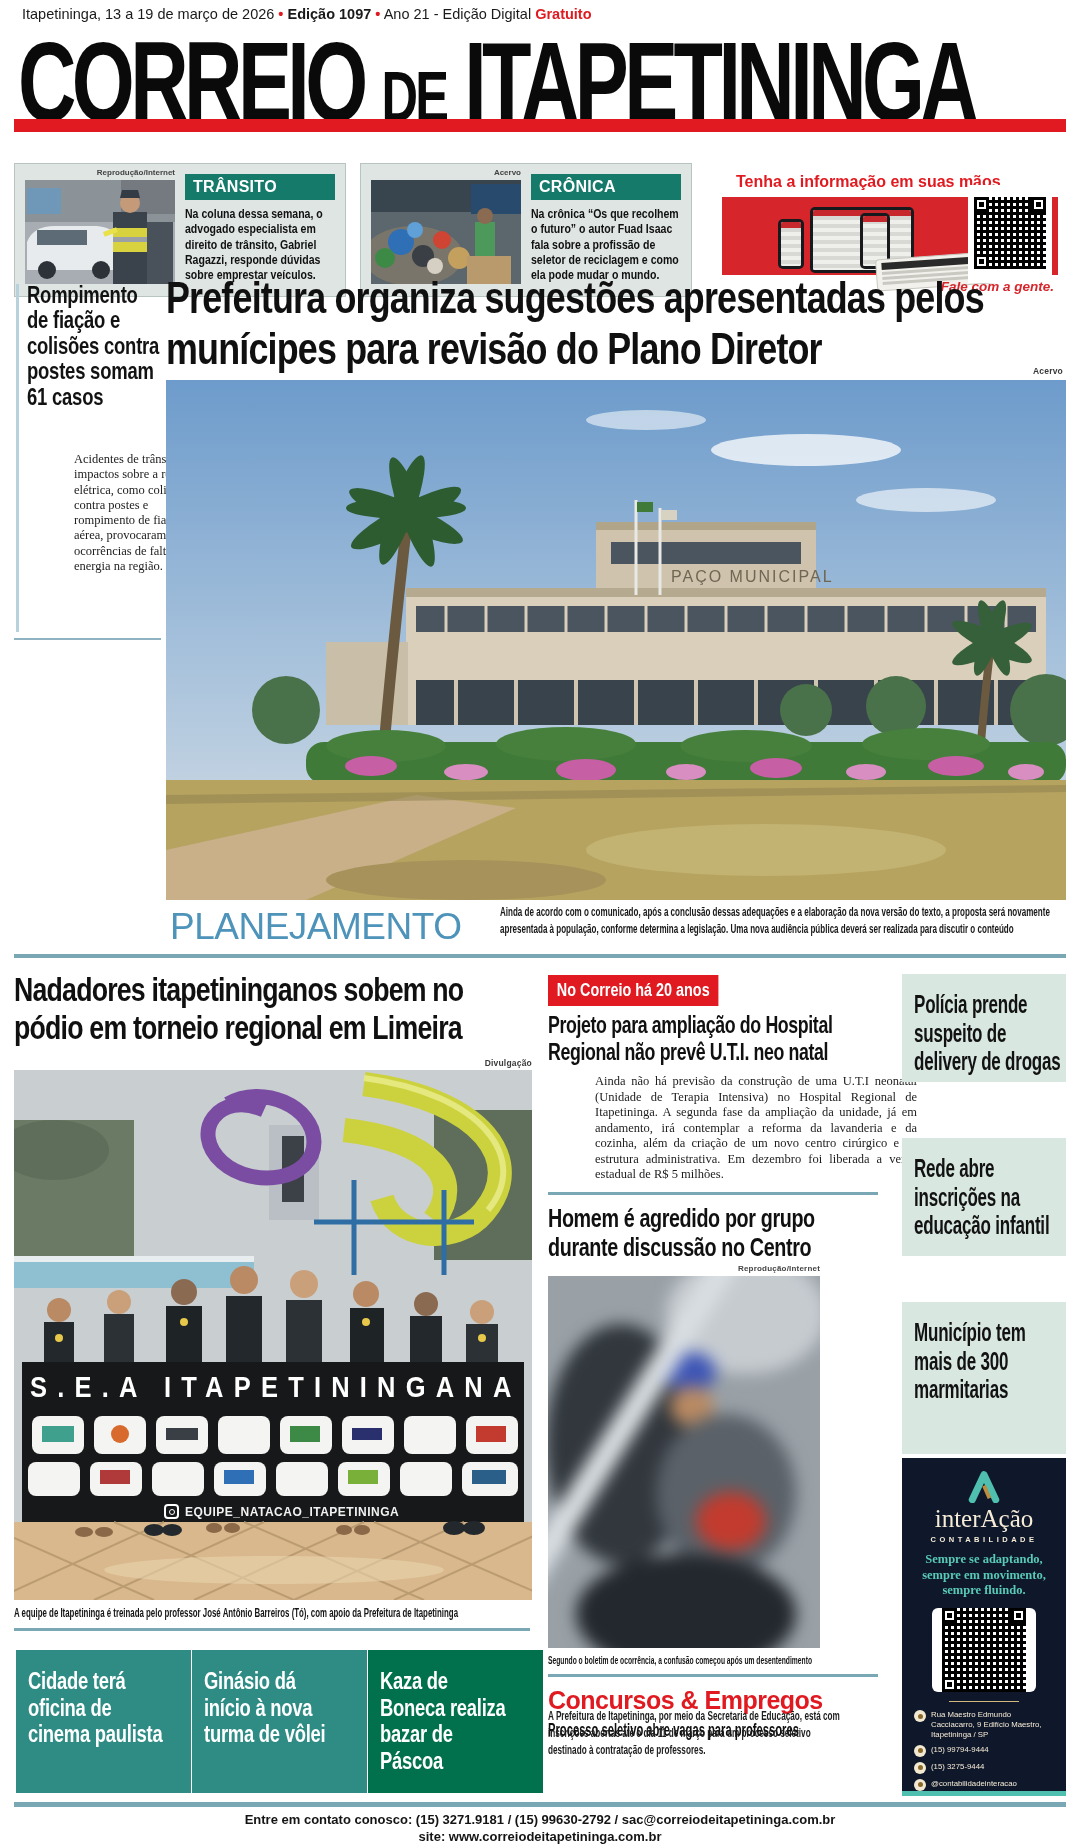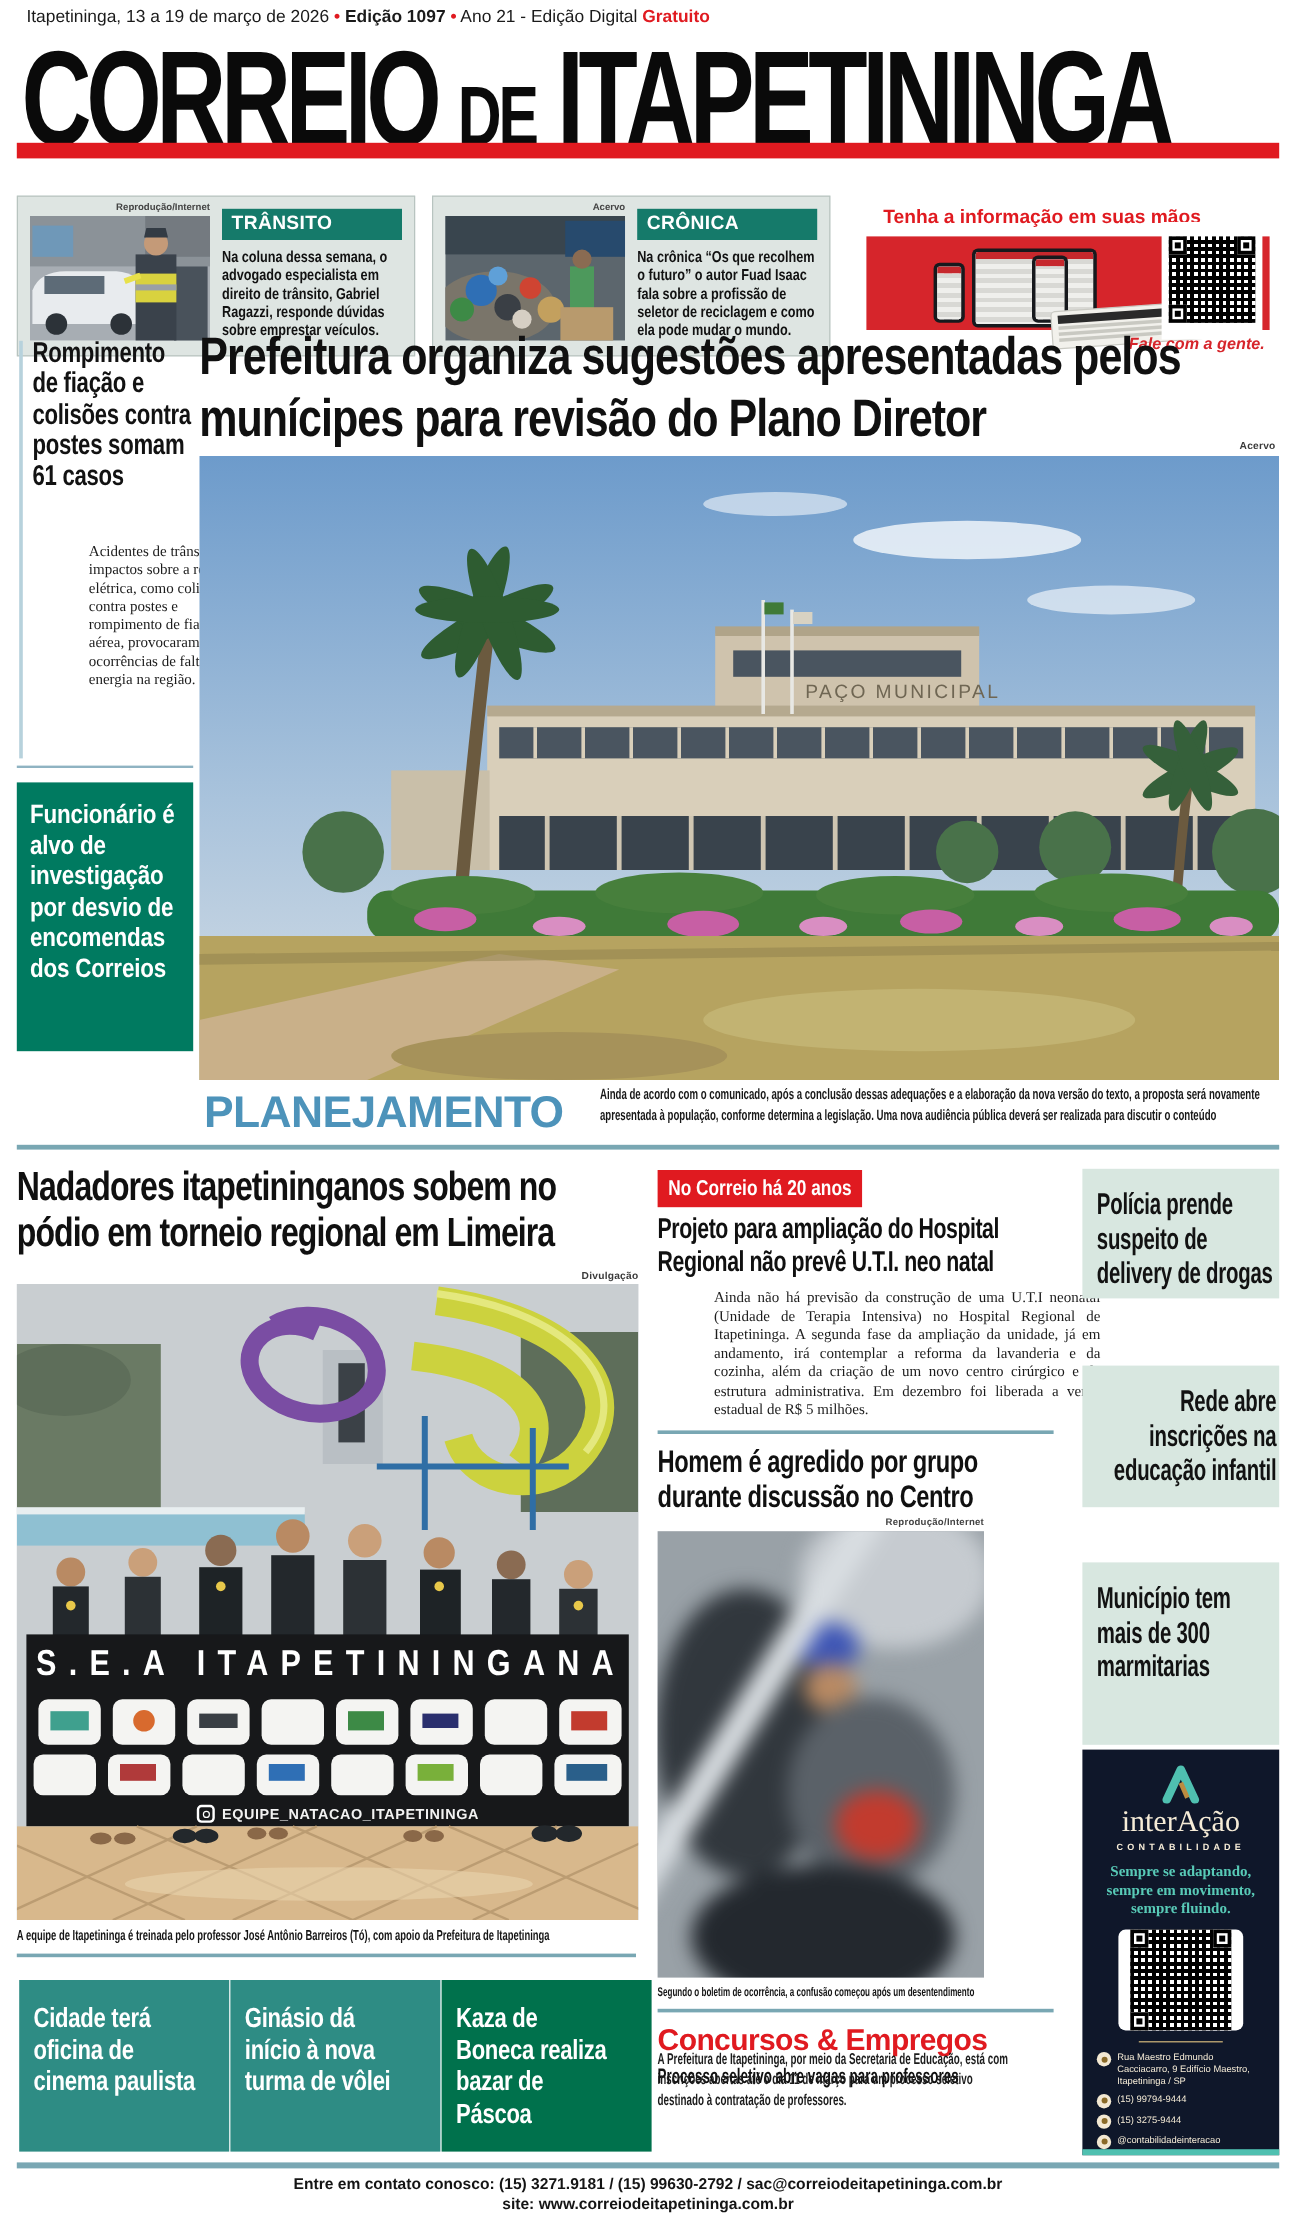--- a/index.html
+++ b/index.html
@@ -53,21 +53,21 @@
   .accent{left:16px;top:284px;width:3px;height:348px;background:#b7d2dc;}
   .h-fiacao{left:27px;top:282px;font-weight:800;color:#121212;line-height:1.06;letter-spacing:-.3px;}
   .b-fiacao{left:27px;top:452px;width:134px;font-size:12.5px;line-height:1.22;color:#1c1c1c;}
   .ldiv{left:14px;top:638px;width:147px;height:2px;background:#8fb3c2;}
   .correios{left:14px;top:652px;width:147px;height:224px;background:#007a60;box-sizing:border-box;padding:14px 0 0 11px;}
   .correios .t{font-weight:800;color:#fff;line-height:1.16;letter-spacing:-.2px;}
   
   .h-main{left:166px;top:272px;font-weight:800;color:#101010;line-height:1.16;letter-spacing:-1px;}
   .cr-main{left:166px;top:366px;width:897px;text-align:right;}
   .photoC{left:166px;top:380px;width:900px;height:660px;overflow:hidden;}
-  .planej{left:170px;top:906px;font-size:37px;font-weight:700;color:#4d93ba;letter-spacing:-.5px;}
+  .planej{left:170px;top:906px;font-size:37px;font-weight:400;color:#4d93ba;letter-spacing:-.5px;}
   .deck{left:500px;top:904px;font-weight:700;color:#181818;line-height:1.32;}
   .mrule{left:14px;top:954px;width:1052px;height:4px;}
   
   .h-nat{left:14px;top:970px;font-weight:800;color:#101010;line-height:1.13;letter-spacing:-1px;}
   .cr-nat{left:14px;top:1058px;width:518px;text-align:right;}
   .photoD{left:14px;top:1070px;width:518px;height:530px;overflow:hidden;background:#c9ced1;}
   .sea-text{position:absolute;left:16px;top:300px;white-space:nowrap;font-weight:800;color:#fff;}
   .igrow{position:absolute;left:150px;top:434px;display:flex;align-items:center;gap:6px;}
   .ig{position:relative;width:15px;height:15px;border:2px solid #fff;border-radius:4px;box-sizing:border-box;}
   .ig::after{content:"";position:absolute;inset:2.5px;border:1.5px solid #fff;border-radius:50%;}
@@ -231,23 +231,20 @@
     <div class="promo-tag">Fale com a gente.</div>
   </div>
 
   <div class="abs accent"></div>
   <div class="abs h-fiacao">
     <span class="cx" style="width:176px;transform:scaleX(.77);font-size:24px;">Rompimento de fiação e colisões contra postes somam 61 casos</span>
   </div>
   <div class="abs b-fiacao ser">Acidentes de trânsito com impactos sobre a rede elétrica, como colisões contra postes e rompimento de fiação aérea, provocaram 61 ocorrências de falta de energia na região.</div>
   <div class="abs ldiv"></div>
 
-  <div class="abs correios">
-    <span class="t cx" style="width:150px;transform:scaleX(.85);font-size:22px;line-height:1.16;">Funcionário é alvo de investigação por desvio de encomendas dos Correios</span>
-  </div>
 
   <div class="abs h-main">
     <span class="cx" style="width:1100px;transform:scaleX(.815);font-size:44px;">Prefeitura organiza sugestões apresentadas pelos munícipes para revisão do Plano Diretor</span>
   </div>
   <div class="abs cr-main credit">Acervo</div>
   <div class="abs photoC">
     <svg width="900" height="520" viewBox="0 0 900 520" preserveAspectRatio="none">
       <defs>
         <linearGradient id="sky" x1="0" y1="0" x2="0" y2="1">
           <stop offset="0" stop-color="#6d9bcb"></stop>
@@ -507,21 +504,21 @@
   <div class="abs conc-s">
     <span class="cx" style="width:420px;transform:scaleX(.64);font-size:17.5px;">Processo seletivo abre vagas para professores</span>
   </div>
   <div class="abs conc-b">
     <span class="cx" style="width:480px;transform:scaleX(.63);font-size:13px;">A Prefeitura de Itapetininga, por meio da Secretaria de Educação, está com inscrições abertas até o dia 11 de março para um processo seletivo destinado à contratação de professores.</span>
   </div>
 
   <div class="abs rbox" style="top:974px;height:108px;">
     <span class="t cx" style="width:220px;transform:scaleX(.68);font-size:25px;">Polícia prende suspeito de delivery de drogas</span>
   </div>
-  <div class="abs rbox" style="top:1138px;height:118px;text-align:right;">
+  <div class="abs rbox" style="top:1138px;height:118px;">
     <span class="t cx" style="width:220px;transform:scaleX(.68);font-size:25px;">Rede abre inscrições na educação infantil</span>
   </div>
   <div class="abs rbox" style="top:1302px;height:152px;">
     <span class="t cx" style="width:220px;transform:scaleX(.68);font-size:25px;">Município tem mais de 300 marmitarias</span>
   </div>
 
   <div class="abs ad">
     <svg width="46" height="42" viewBox="0 0 46 42">
       <path d="M8 38 L23 6 L38 38" stroke="#4fc0b0" stroke-width="9" fill="none" stroke-linecap="round" stroke-linejoin="round"></path>
       <path d="M23 20 L30 36" stroke="#bc8c40" stroke-width="5" fill="none"></path>

